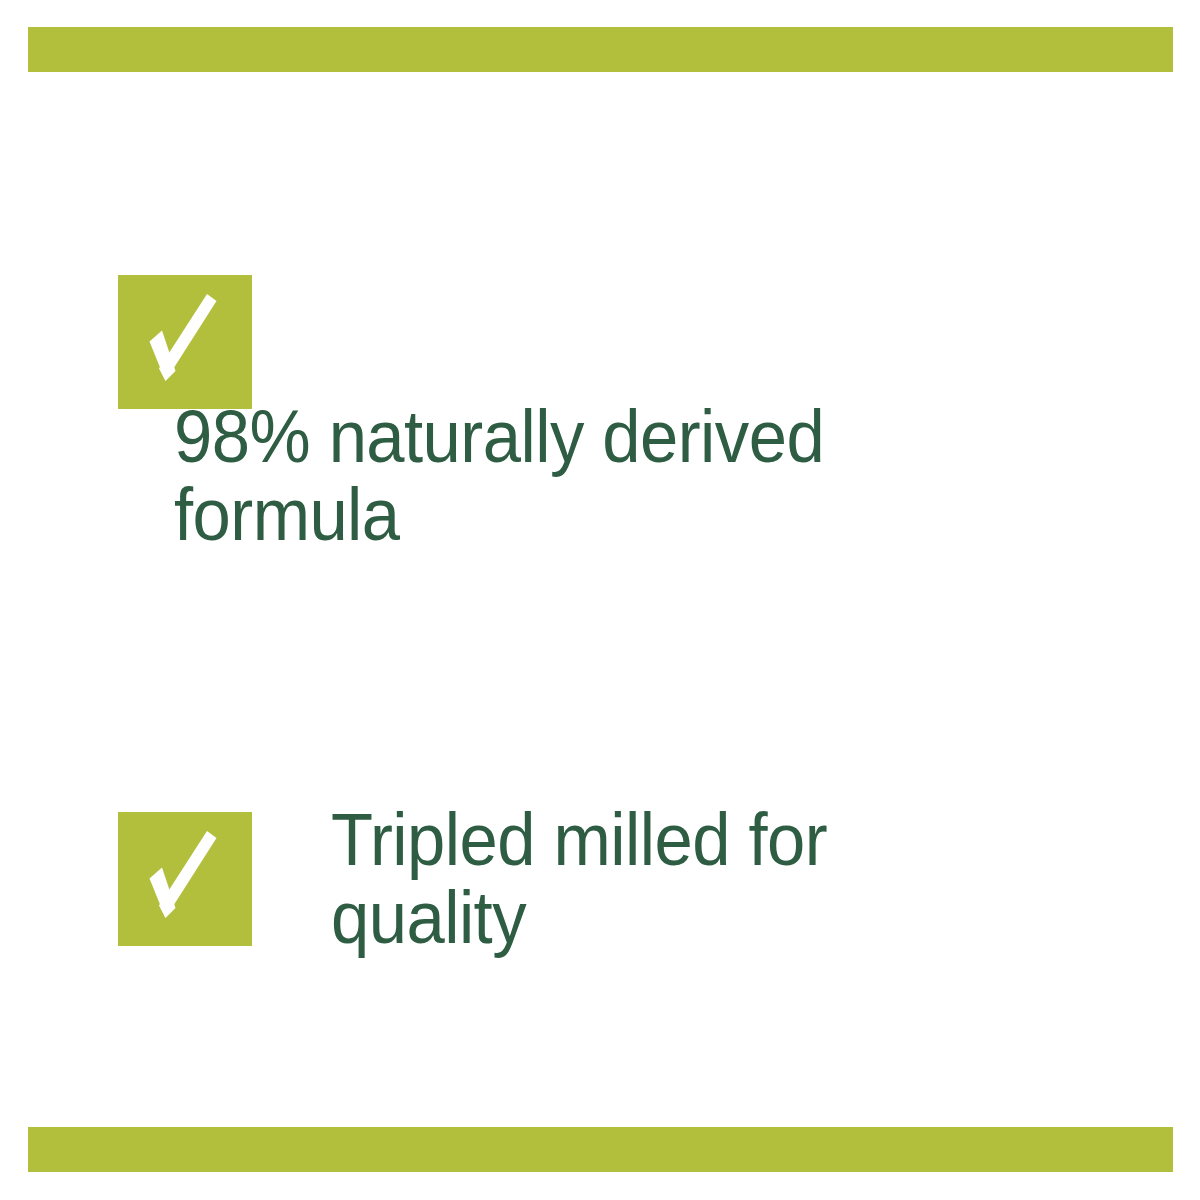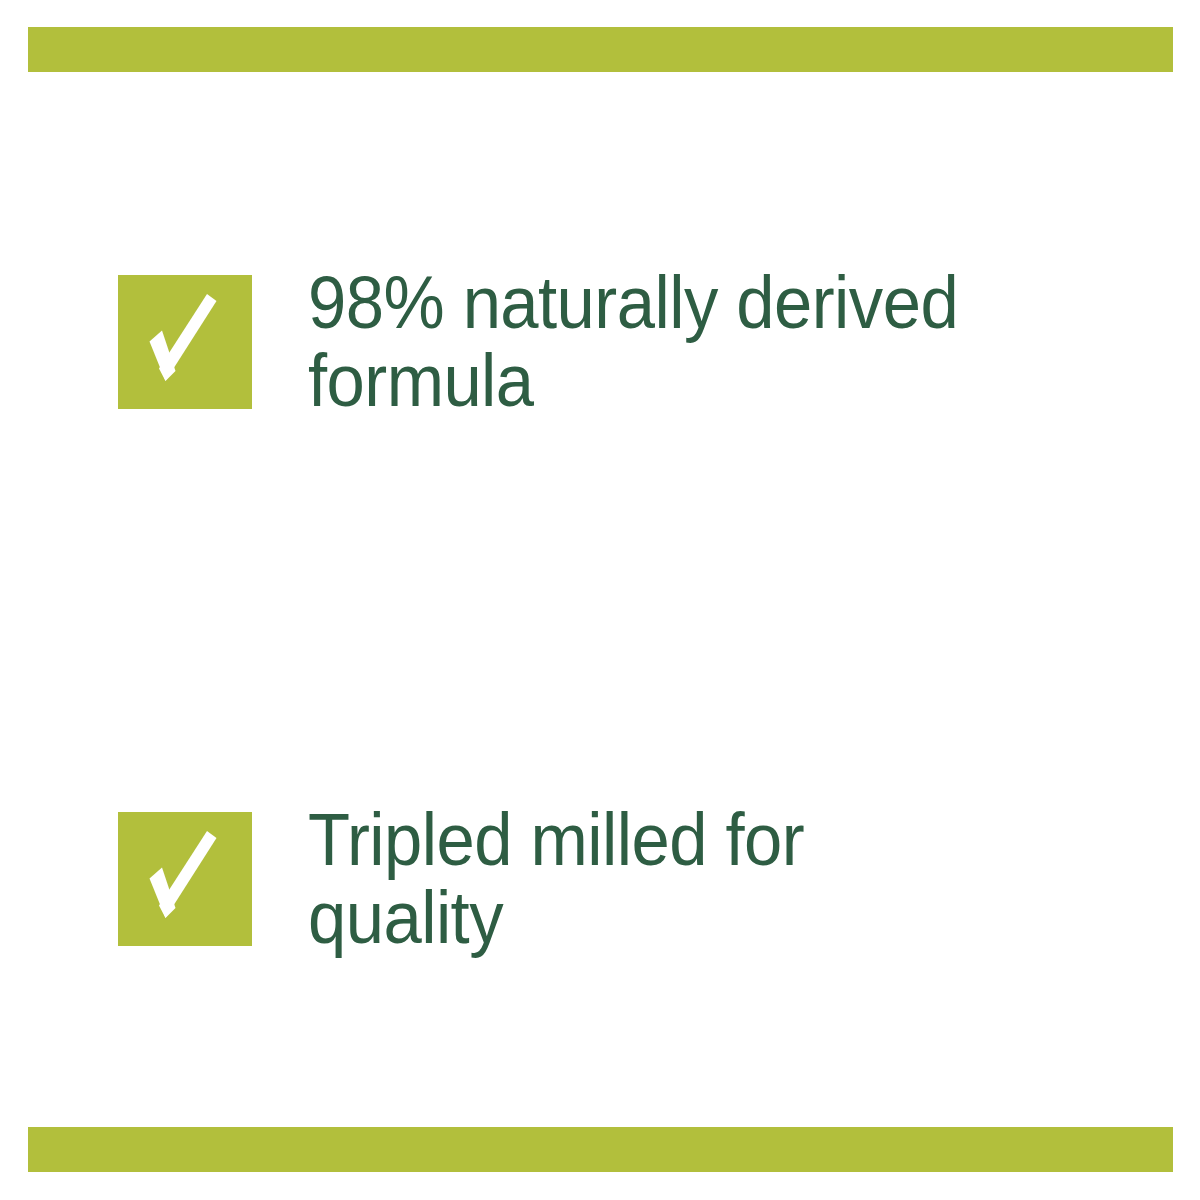--- a/index.html
+++ b/index.html
@@ -38,23 +38,23 @@
     width: 1200px;
     height: 1200px;
   }
   .feature-row {
     position: absolute;
     left: 118px;
     width: 1000px;
     display: flex;
     align-items: flex-start;
   }
-  .feature-row.r1 { top: 275px; }
+  .feature-row.r1 { top: 275px; flex-direction: column; }
   .feature-row.r2 { top: 543px; }
-  .feature-row.r3 { top: 812px; }
+  .feature-row.r3 { top: 812px; gap: 23px; }
 
   .check-box {
     position: relative;
     flex: 0 0 auto;
     width: 134px;
     height: 134px;
     background: #b2bf3c;
   }
   .check-box svg {
     position: absolute;

